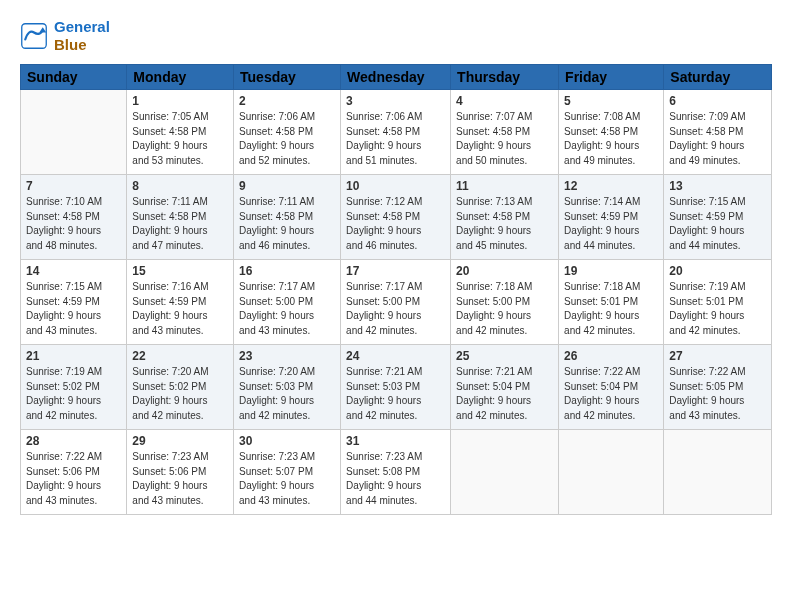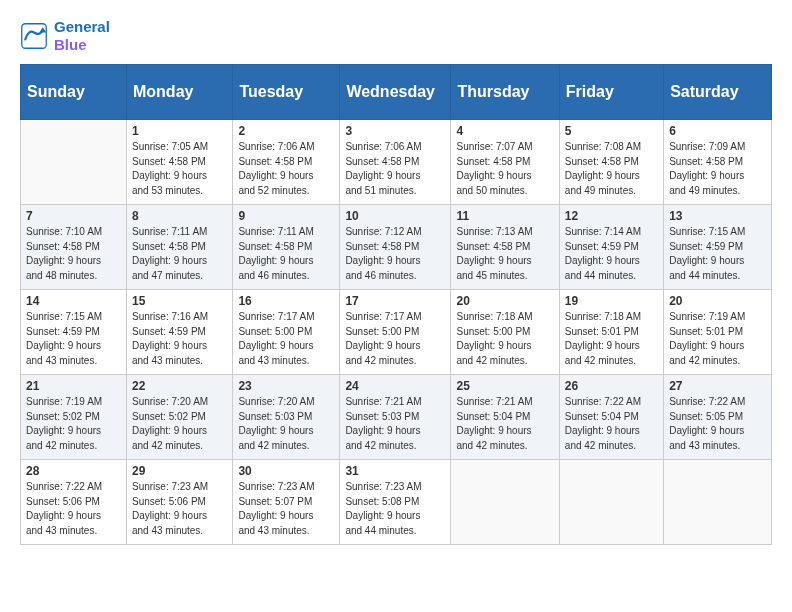--- a/index.html
+++ b/index.html
@@ -52,24 +52,24 @@
       font-size: 13px;
       color: #555;
     }
     .calendar {
       width: 100%;
       border-collapse: collapse;
       border: 1px solid #ccc;
     }
     .calendar th {
       background: #2b6cb0;
-      color: #ffffff;
-      font-size: 16px;
+      color: #000000;
+      font-size: 14px;
       font-weight: bold;
-      padding: 18px 6px;
+      padding: 4px 6px;
       text-align: left;
       border: 1px solid #2560a0;
     }
     .calendar td {
       border: 1px solid #ccc;
       vertical-align: top;
       padding: 4px 5px;
       font-size: 10px;
       color: #333;
       width: 113px;
@@ -100,21 +100,21 @@
 <div class="page">
   <div class="header">
     <div class="logo">
       <svg class="logo-icon" viewBox="0 0 32 32">
         <rect x="2" y="2" width="28" height="28" rx="4" fill="#fff" stroke="#1a6fc4" stroke-width="1.5"></rect>
         <path d="M6 20 Q10 8 16 12 Q22 16 26 10" stroke="#1a6fc4" stroke-width="2.5" fill="none" stroke-linecap="round"></path>
         <polygon points="26,6 30,12 22,12" fill="#1a6fc4"></polygon>
       </svg>
       <div class="logo-text">
         <span>General</span><br>
-        <span style="color:#8b5cf6">Blue</span>
+        <span style="color:#a16207">Blue</span>
       </div>
     </div>
     <div class="title-block">
     </div>
   </div>
 
   <table class="calendar">
     <thead>
       <tr>
         <th>Sunday</th>

